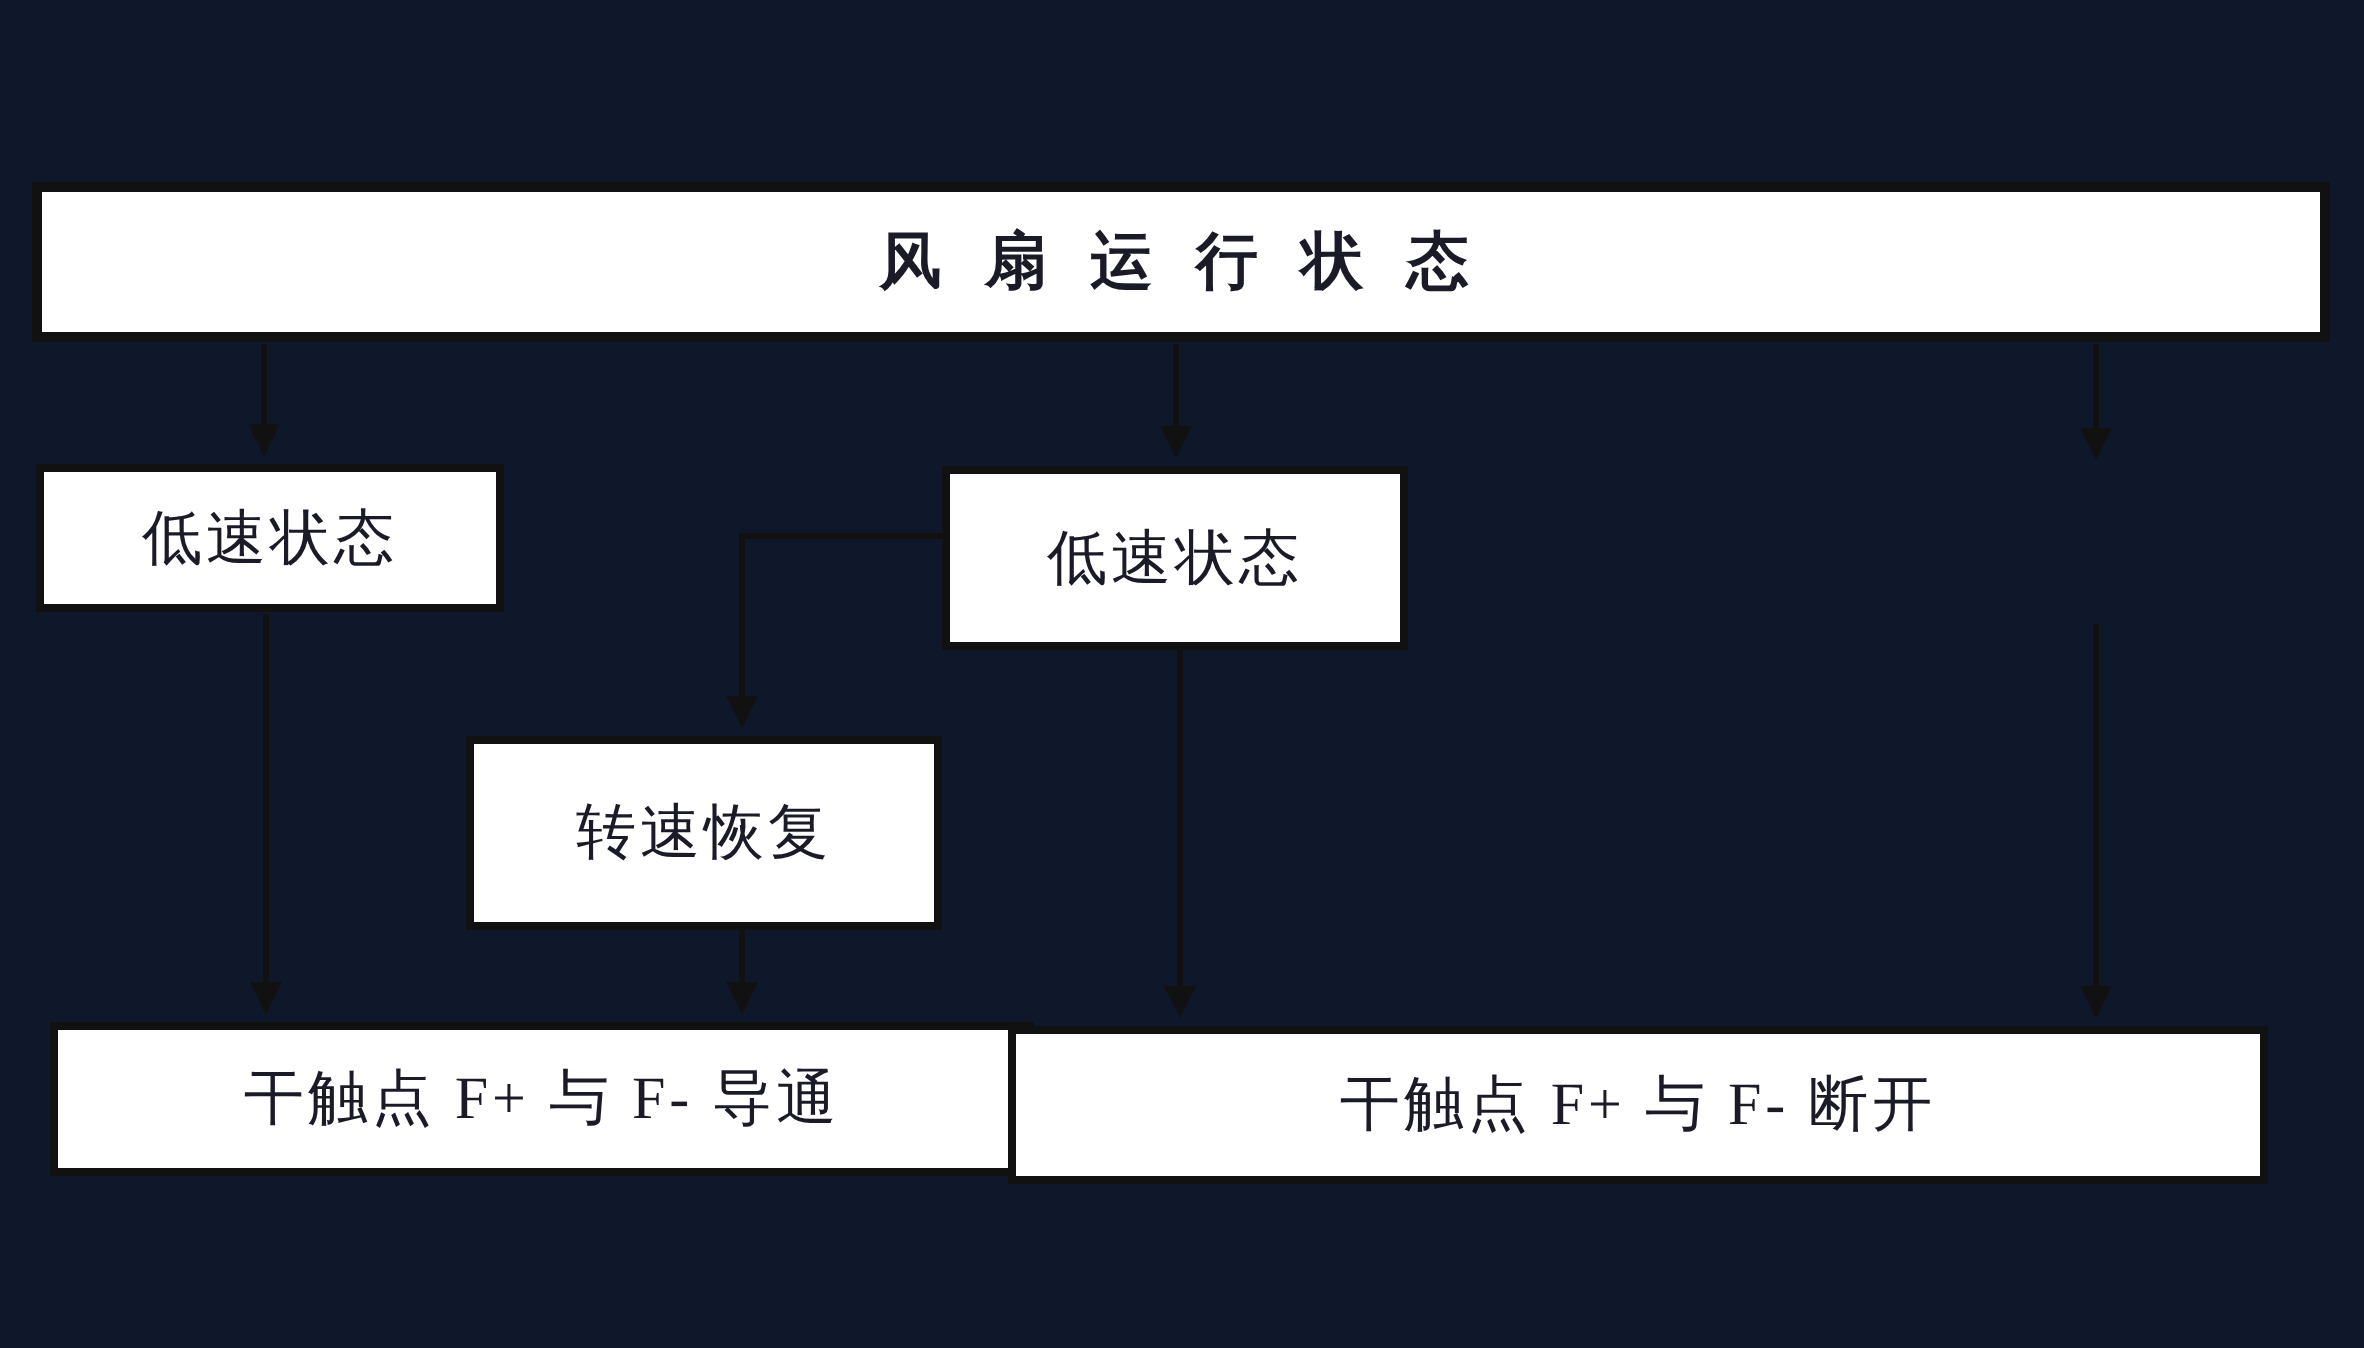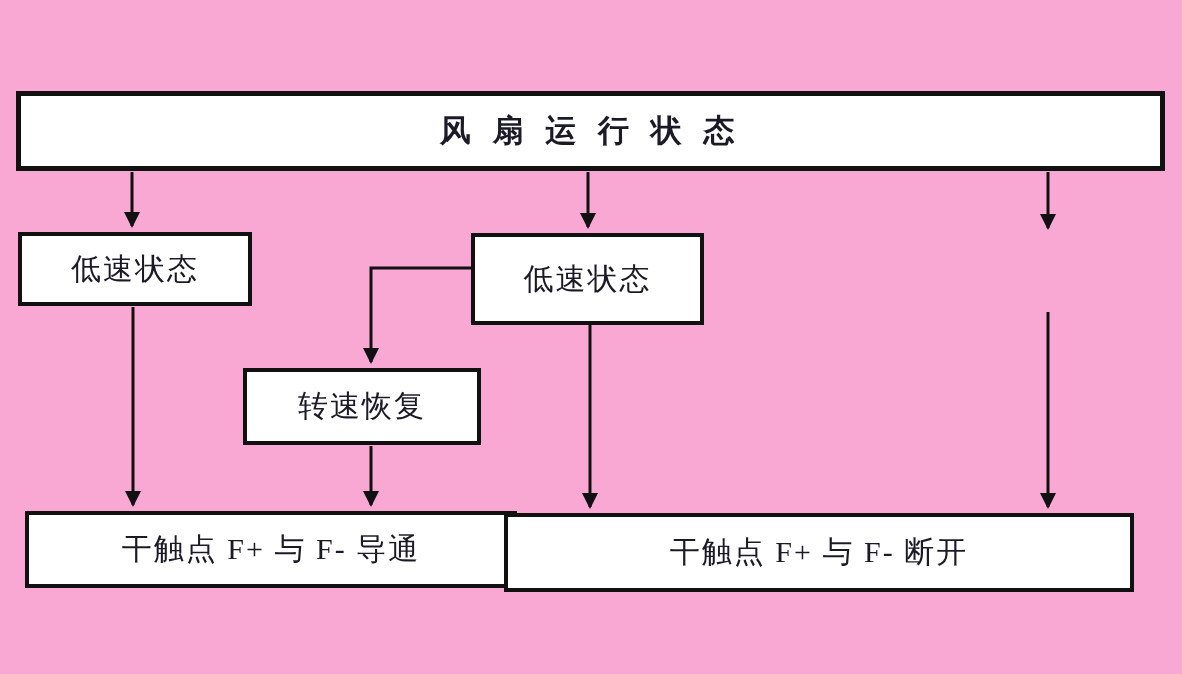--- a/index.html
+++ b/index.html
@@ -4,21 +4,21 @@
 <style>
   * { margin: 0; padding: 0; box-sizing: border-box; }
   html, body {
     width: 1182px; height: 674px;
     font-family: "Liberation Serif", "DejaVu Serif", serif;
   }
   body { background: #f2f2f2; overflow: hidden; }
   .canvas {
     position: relative;
     width: 1182px; height: 674px;
-    background: #f9a8d4;
+    background: #0f172a;
   }
   svg.connectors {
     position: absolute; left: 0; top: 0;
     width: 1182px; height: 674px;
     pointer-events: none;
   }
   .node {
     position: absolute;
     background: #ffffff;
     border: 4px solid #111111;
@@ -34,21 +34,21 @@
     border-width: 5px;
     font-size: 31px;
     letter-spacing: 7px;
     font-weight: bold;
   }
   
   #node-fan-status       { left: 16px;  top: 91px;  width: 1149px; height: 80px; }
   #node-normal           { left: 18px;  top: 232px; width: 234px;  height: 74px; }
   #node-low-speed        { left: 471px; top: 233px; width: 233px;  height: 92px; }
   #node-rated-life       { left: 924px; top: 234px; width: 242px;  height: 77px; }
-  #node-speed-recovered  { left: 243px; top: 368px; width: 238px;  height: 77px; }
+  #node-speed-recovered  { left: 233px; top: 368px; width: 238px;  height: 97px; }
   #node-contact-closed   { left: 25px;  top: 511px; width: 492px;  height: 77px; }
   #node-contact-open     { left: 504px; top: 513px; width: 630px;  height: 79px; }
 </style>
 </head>
 <body>
 
 <div class="canvas">
 
   <svg class="connectors" viewBox="0 0 1182 674" xmlns="http://www.w3.org/2000/svg">
     <defs>

